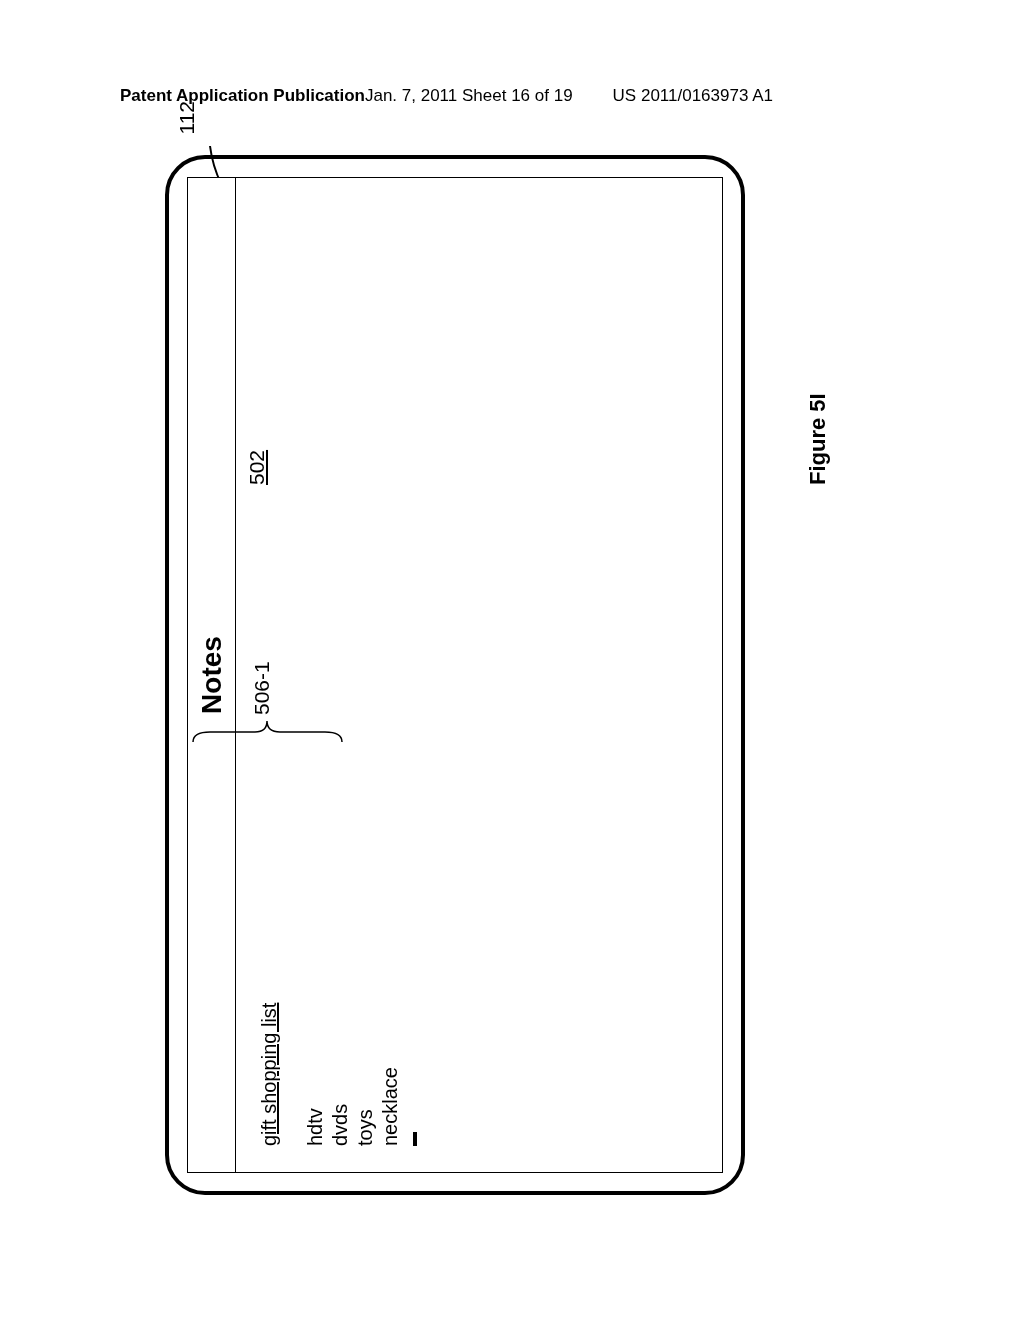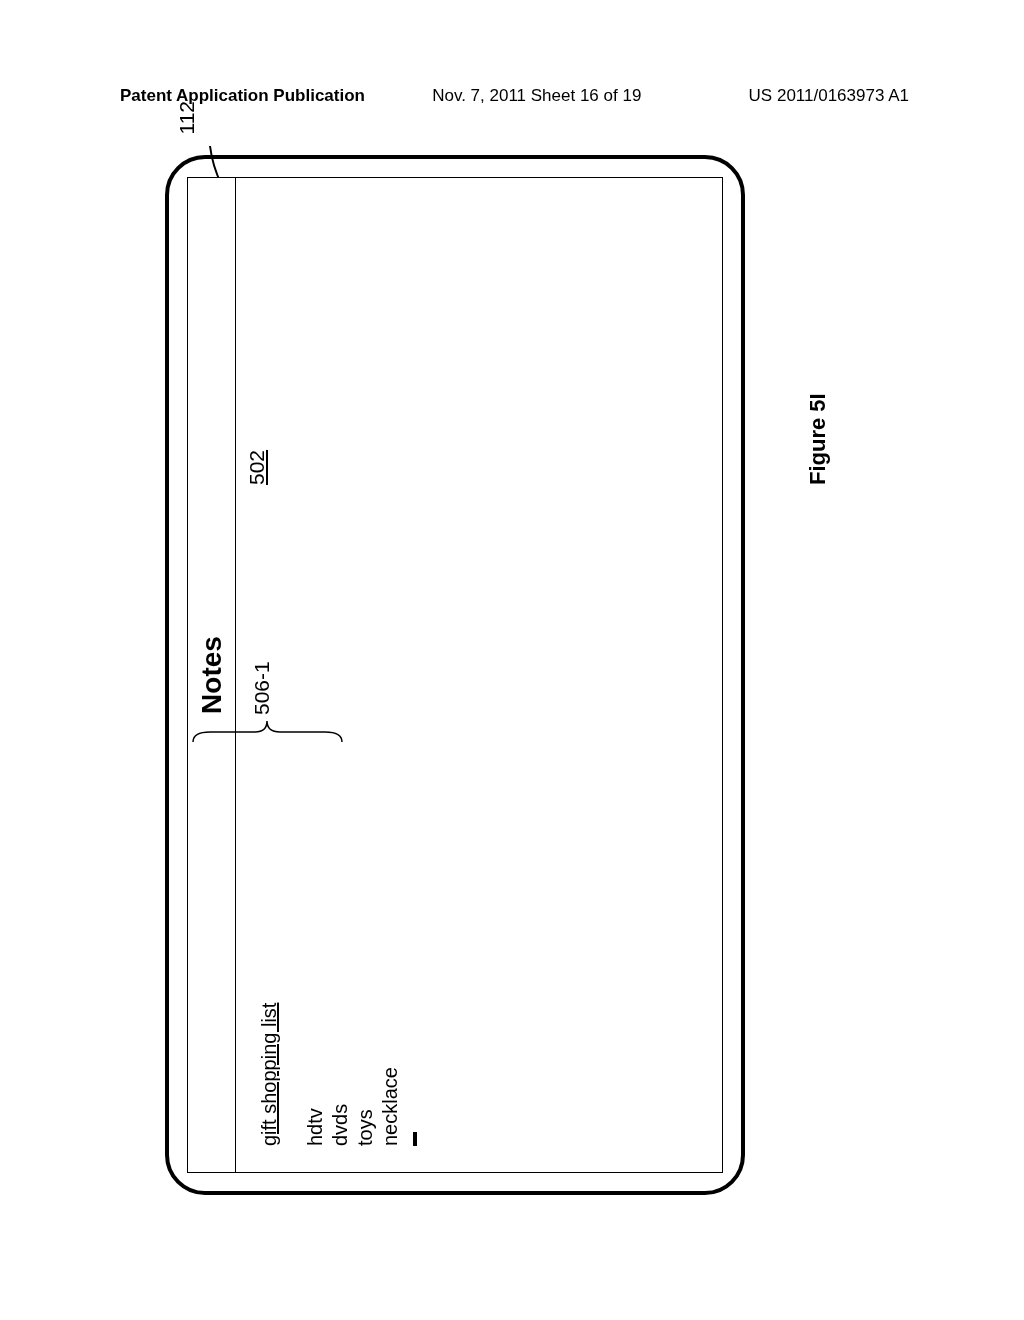--- a/index.html
+++ b/index.html
@@ -13,21 +13,20 @@
     background: white;
     font-family: Arial, Helvetica, sans-serif;
     position: relative;
   }
   .page-header {
     position: absolute;
     top: 86px;
     left: 0;
     width: 100%;
     display: flex;
-    justify-content: space-between;
     padding: 0 115px 0 120px;
     font-size: 17px;
     color: #000;
   }
   .header-left {
     font-weight: bold;
   }
   .header-center {
     font-weight: normal;
   }
@@ -152,21 +151,21 @@
     left: 480px;
     font-size: 22px;
     font-weight: bold;
   }
 </style>
 </head>
 <body>
 
 <div class="page-header">
   <span class="header-left">Patent Application Publication</span>
-  <span class="header-center">Nov. 7, 2011  Sheet 16 of 19</span>
+  <span class="header-center">Jan. 7, 2011  Sheet 16 of 19</span>
   <span class="header-right">US 2011/0163973 A1</span>
 </div>
 
 <div class="figure-container">
 
   <div class="device-frame">
 
     <div class="ref-112">112</div>
     <svg class="arrow-112" viewBox="0 0 95 55">
       <path class="arrow-112-path" d="M 90 3 Q 50 8 18 38"></path>

